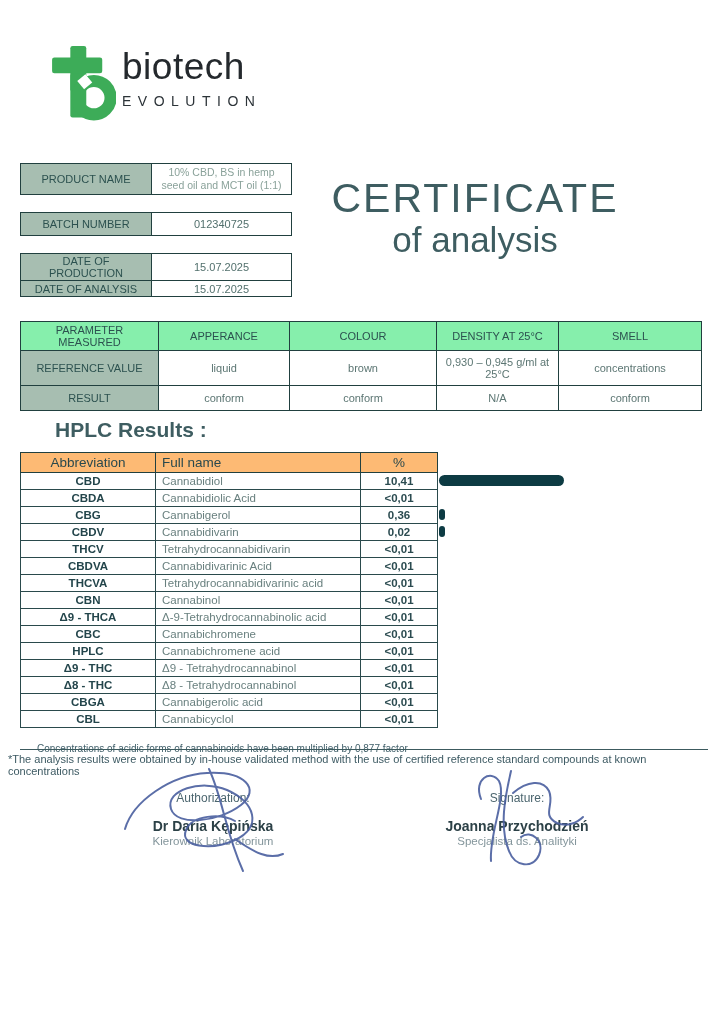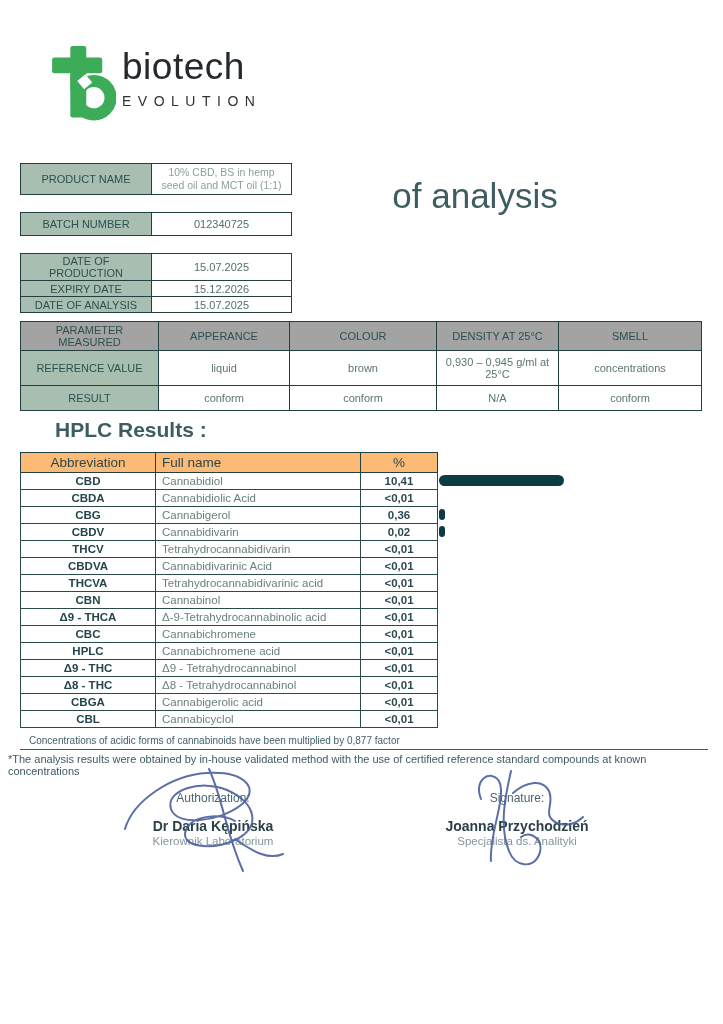--- a/index.html
+++ b/index.html
@@ -25,41 +25,41 @@
   #dates-table td{height:13px;padding:1px 4px;}
 
   
   .title{position:absolute;left:330px;top:176px;width:290px;text-align:center;color:#3e5d61;}
   .t1{font-size:41px;font-weight:300;letter-spacing:2px;line-height:44px;}
   .t2{font-size:35px;font-weight:300;line-height:40px;}
 
   
   .param{position:absolute;left:20px;top:321px;border-collapse:collapse;width:681px;table-layout:fixed;}
   .param th,.param td{border:1.5px solid #21403f;font-size:11px;font-weight:400;text-align:center;vertical-align:middle;padding:2px 5px;}
-  .param th{background:#a3a3a3;color:#2c514f;height:20px;}
+  .param th{background:#86efac;color:#2c514f;height:20px;}
   .param td.rowlab{background:#a7beb1;color:#2c514f;}
   .param td{color:#5c7673;}
   .param tr.ref td{height:30px;}
   .param tr.res td{height:20px;}
 
   
   .hplc-heading{position:absolute;left:55px;top:418px;margin:0;font-size:21px;font-weight:700;color:#3e5d61;}
   .hplc-wrap{position:absolute;left:20px;top:452px;width:417px;}
   .hplc{border-collapse:collapse;width:417px;table-layout:fixed;}
   .hplc th{background:#fdba74;border:1.5px solid #21403f;color:#29494d;font-size:13.5px;font-weight:400;padding:1px 6px;height:17px;}
   .hplc th.fn{text-align:left;}
   .hplc td{border:1px solid #2a4a4c;background:#fff;font-size:11.5px;line-height:13px;padding:1px 6px;height:14px;}
   .hplc td.abbr{text-align:center;color:#23454b;font-weight:600;}
   .hplc td.name{text-align:left;color:#69807f;}
   .hplc td.pct{text-align:center;color:#2b4b50;font-weight:600;}
   .bars{position:absolute;left:100%;top:0;width:150px;height:100%;}
   .hbar{position:absolute;left:2px;height:11px;background:#0d3b43;border-radius:7px;}
 
   
-  .note1{position:absolute;left:25px;top:731px;margin:4px;font-size:10px;color:#42616b;}
+  .note1{position:absolute;left:25px;top:731px;margin:12px;font-size:10px;color:#42616b;}
   .rule{position:absolute;left:20px;top:749px;width:688px;border-top:1px solid #3c5a5e;}
   .note2{position:absolute;left:8px;top:753px;margin:0;width:712px;font-size:11px;color:#3d5a63;}
 
   
   .sig{position:absolute;top:791px;width:210px;text-align:center;}
   .sig-left{left:108px;}
   .sig-right{left:412px;}
   .sig .cap{font-size:12px;color:#4b656e;}
   .sig .nm{font-size:14px;font-weight:700;color:#2c4147;margin-top:13px;}
   .sig .rl{font-size:11.5px;color:#83959b;margin-top:1px;}
@@ -103,34 +103,31 @@
   </table>
 
   <table class="kv" id="dates-table">
     <tbody>
 
         <tr>
           <td class="k">DATE OF PRODUCTION</td>
           <td class="v">15.07.2025</td>
         </tr>
 
-        <tr>
-          <td class="k">EXPIRY DATE</td>
-          <td class="v">15.12.2026</td>
-        </tr>
 
         <tr>
           <td class="k">DATE OF ANALYSIS</td>
           <td class="v">15.07.2025</td>
         </tr>
 
     </tbody>
   </table>
 
   <div class="title">
+    <div class="t1">CERTIFICATE</div>
     <div class="t2">of analysis</div>
   </div>
 
   <table class="param">
     <colgroup>
         <col style="width:138px">
         <col style="width:131px">
         <col style="width:147px">
         <col style="width:122px">
         <col style="width:143px">

